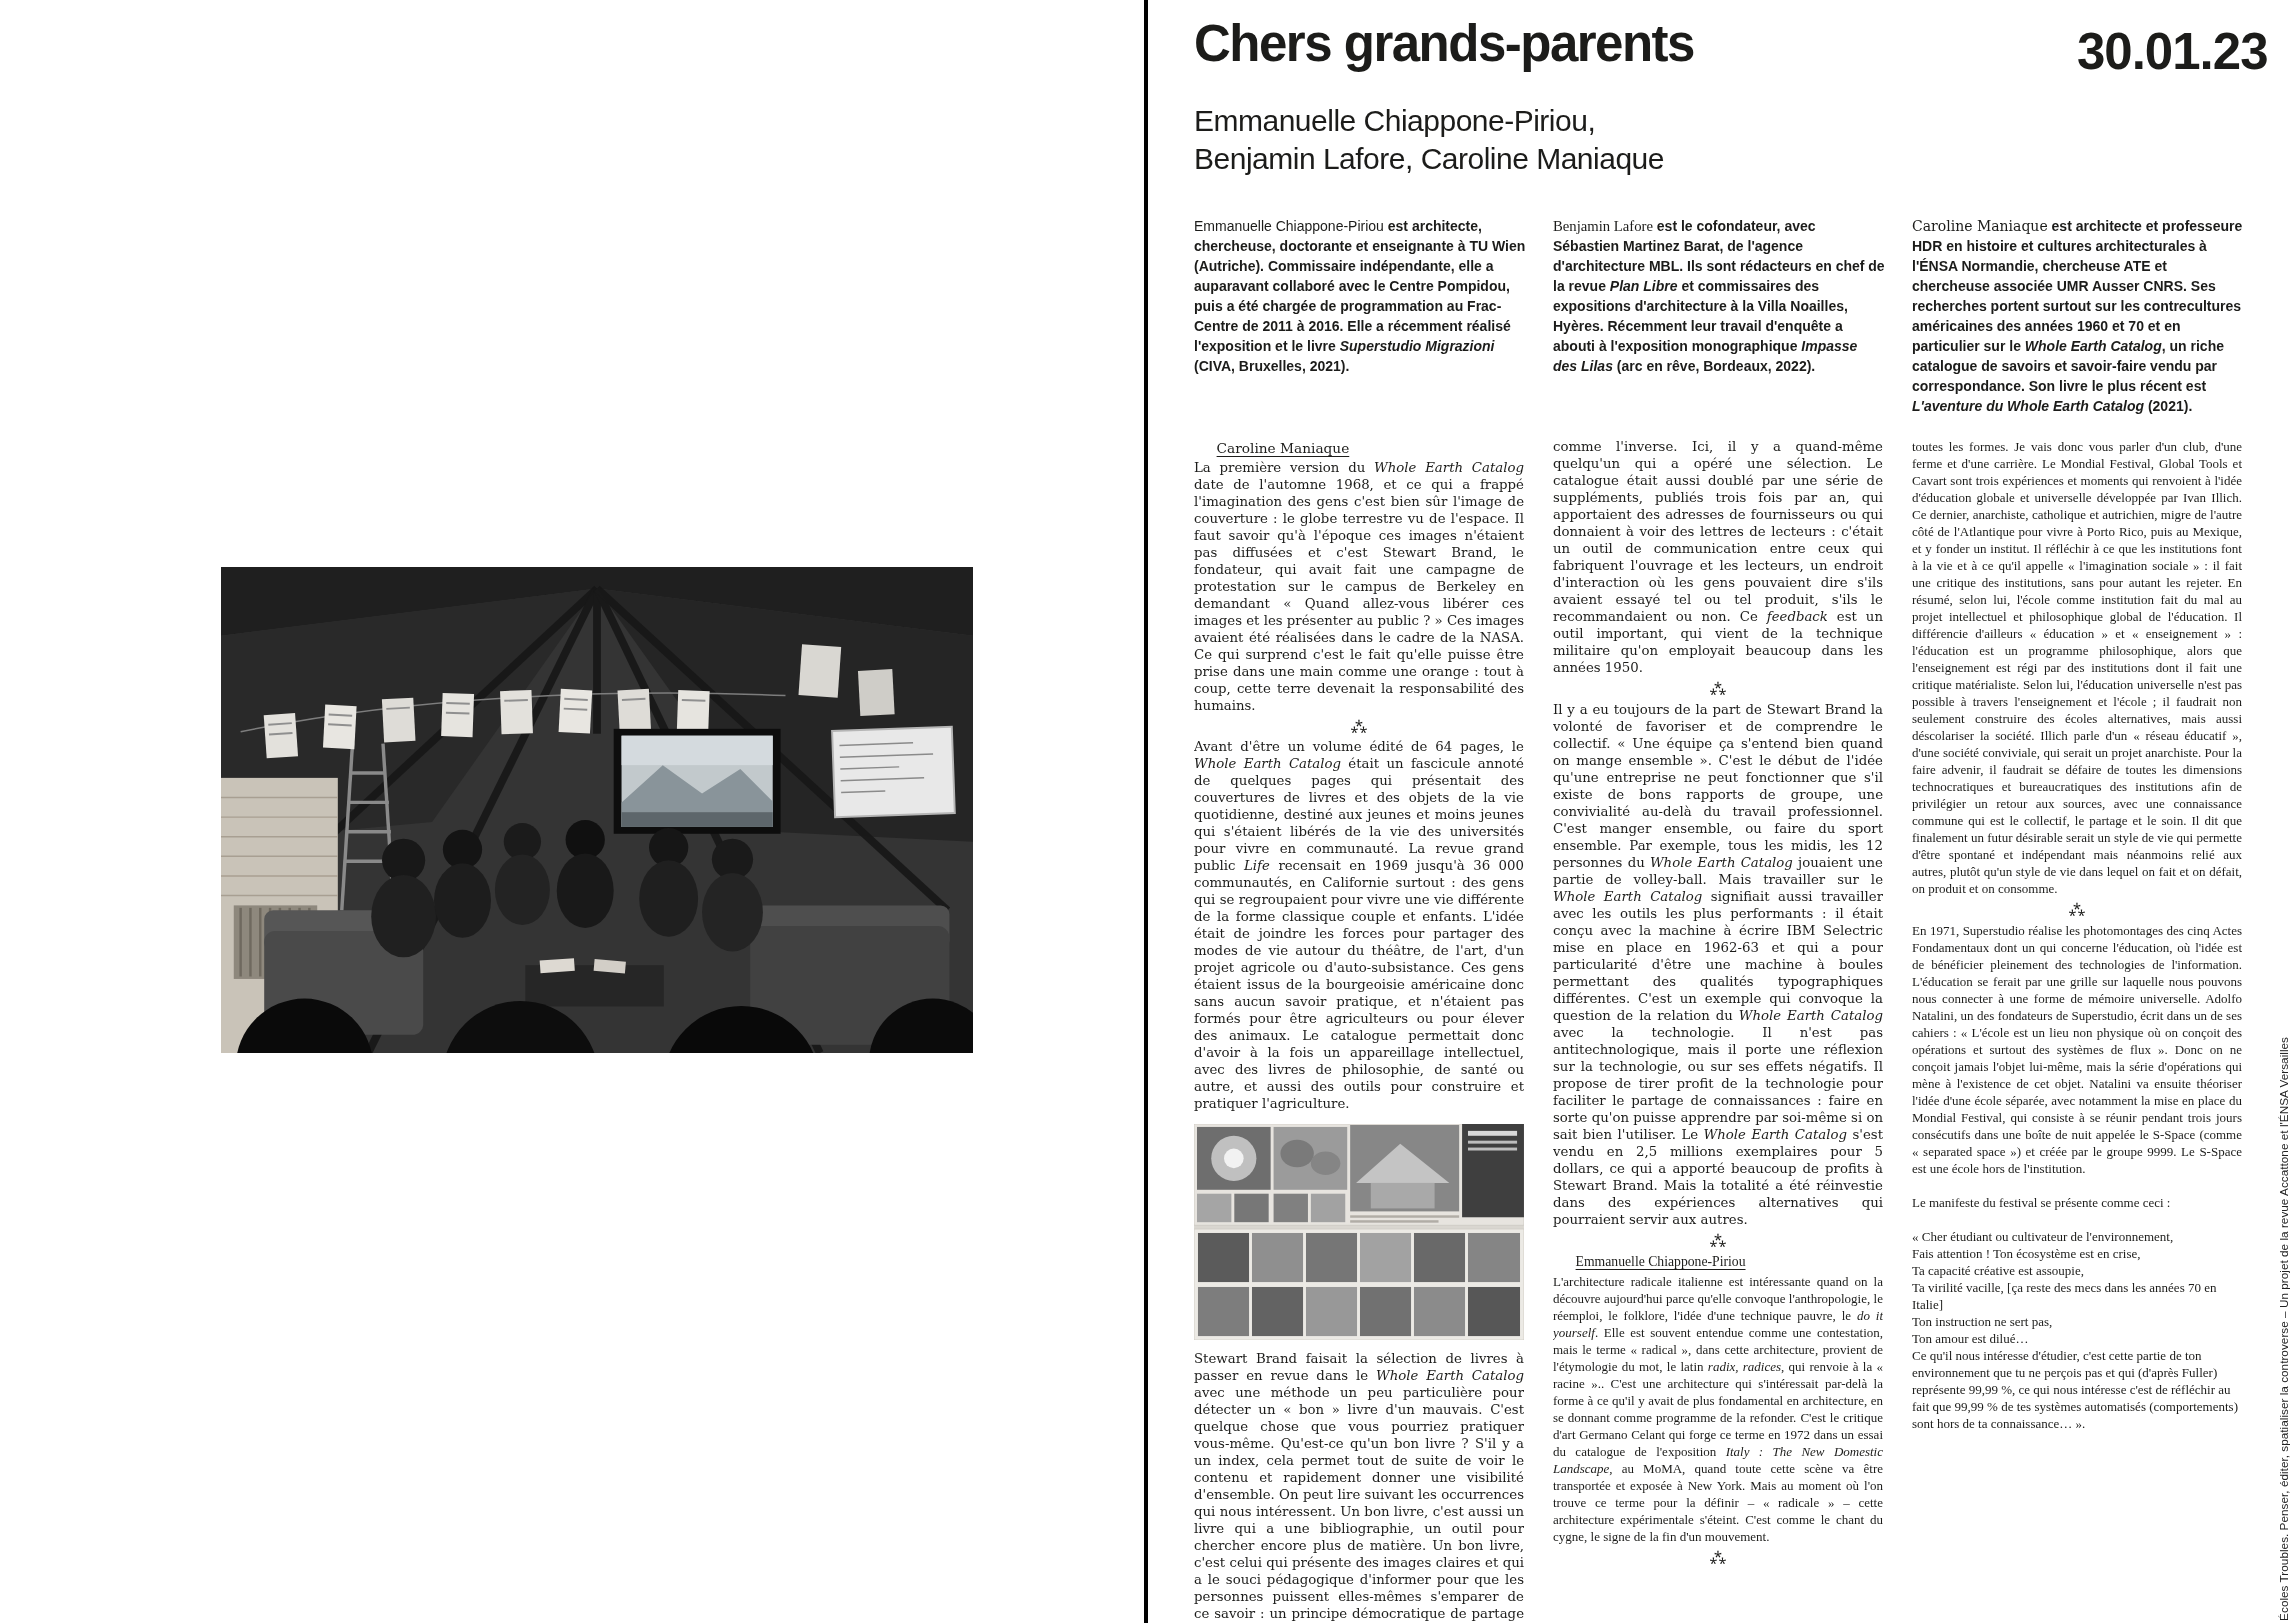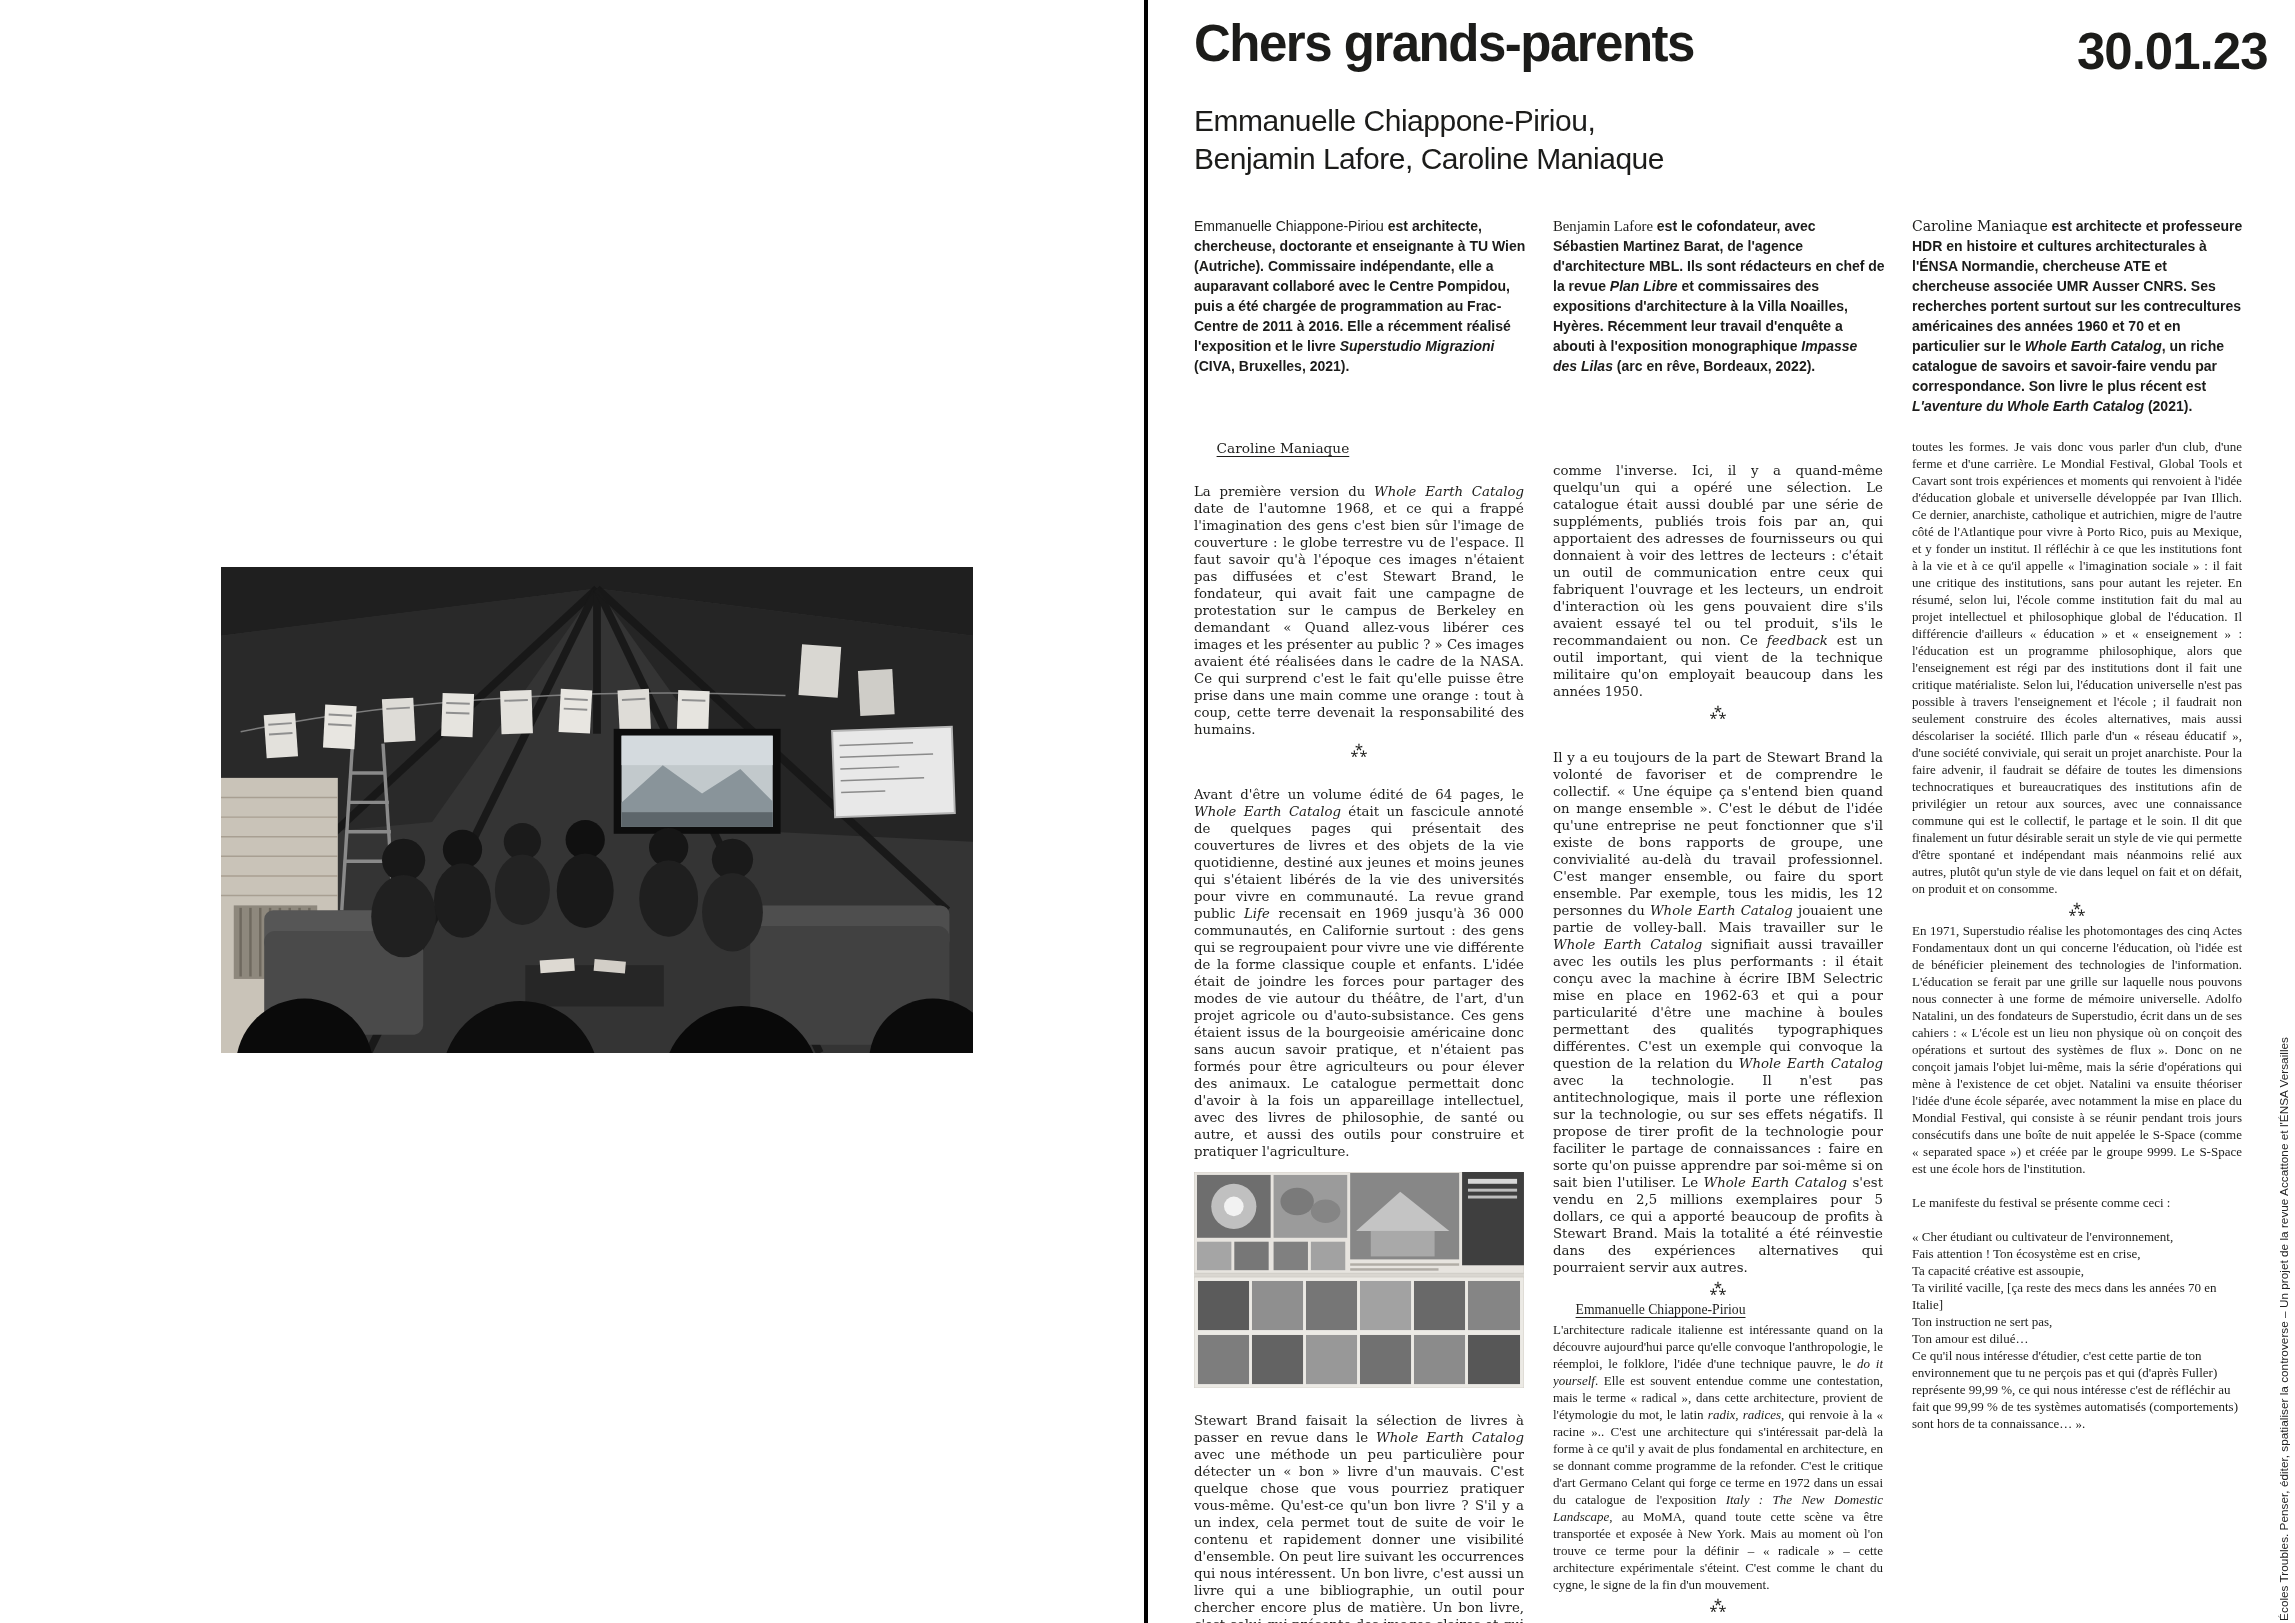--- a/index.html
+++ b/index.html
@@ -24,21 +24,21 @@
   .bio.n-sans  .bname{font-family:"Liberation Sans",sans-serif;}
   .bio.n-serif .bname{font-family:"Liberation Serif",serif;font-size:14.7px;margin-top:33px;}
   .bio.n-serif2 .bname{font-family:"DejaVu Serif",serif;font-size:14px;}
 
   
   .col{position:absolute;top:438px;width:330px;height:1185px;overflow:hidden;}
   #col-0{left:1194px}#col-1{left:1553px}#col-2{left:1912px}
   .f-serif{font-family:"DejaVu Serif",serif;}
   .f-sans{font-family:Liberation Serif, serif;}
   .blk-p{font-size:13px;line-height:17px;text-align:justify;}
-  .blk-p.f-serif{font-size:13.3px;margin-top:24px;}
+  .blk-p.f-serif{font-size:13.3px;}
   .blk-p.poem{text-align:left;}
   .blk-h{font-size:13.7px;line-height:20.6px;padding-left:22.6px;}
   .blk-h span{text-decoration:underline;text-underline-offset:2.5px;}
   .orn{text-align:center;font-size:14.7px;line-height:24.5px;}
   .gap{height:17px;}
   .fig-wrap{margin:11.8px 0 9.8px 0;}
 
   
   .photo{position:absolute;left:221px;top:567px;width:752px;height:486px;}
   .photo svg,.fig-wrap svg{display:block;}

